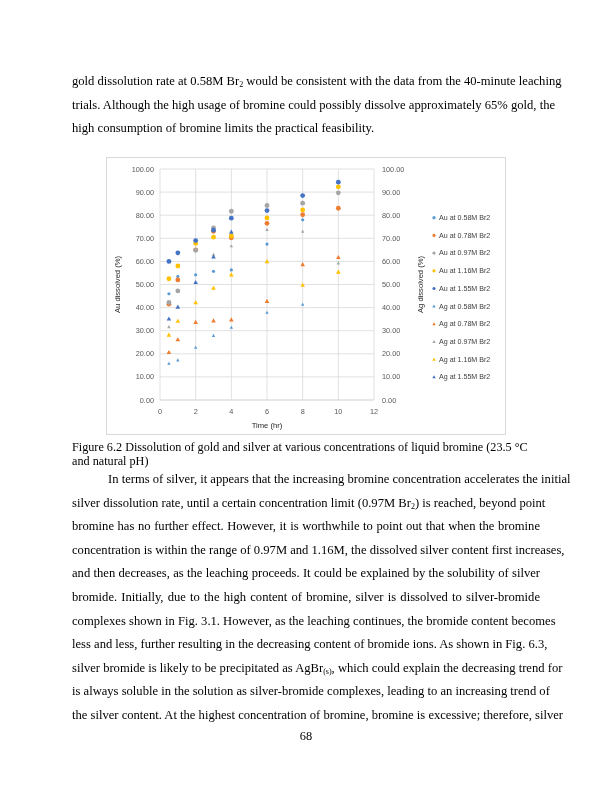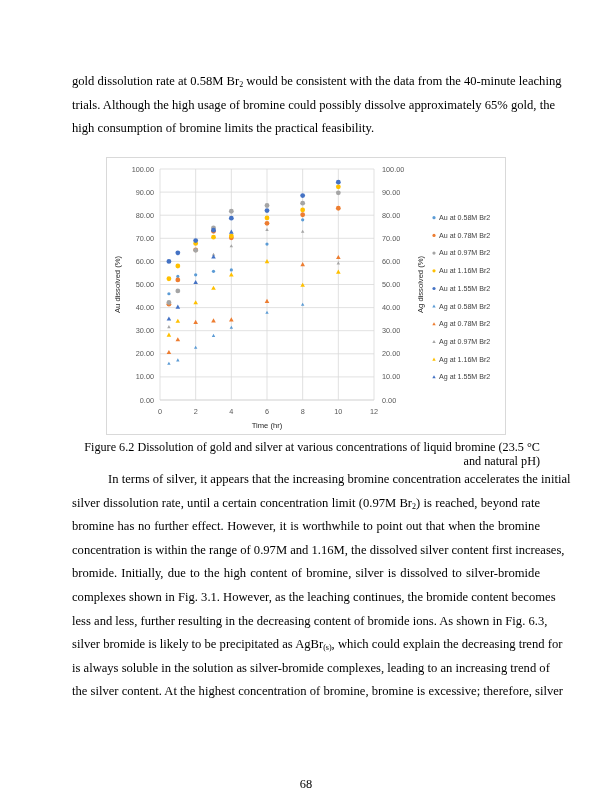--- a/index.html
+++ b/index.html
@@ -4,22 +4,22 @@
 <style>
   html, body { margin: 0; padding: 0; background: #ffffff; }
   body { width: 612px; height: 792px; position: relative; overflow: hidden; font-family: "Liberation Serif", serif; color: #000; }
   .para { position: absolute; left: 72px; width: 468px; font-size: 12.6px; line-height: 23.6px; text-align: justify; }
   .para .ln { display: block; text-align: justify; text-align-last: justify; white-space: nowrap; }
   .para .ln.last { text-align-last: left; }
   .para .ln.indent { text-indent: 36px; }
   sub { font-size: 8px; vertical-align: -2px; line-height: 0; }
   #p1 { top: 70px; }
   #p2 { top: 468px; }
-  .caption { position: absolute; left: 72px; width: 468px; top: 440px; font-size: 12.2px; line-height: 14px; text-align: right; }
-  .pagenum { position: absolute; left: 0; width: 612px; top: 729px; text-align: center; font-size: 12.4px; margin-top: 48px; }
+  .caption { position: absolute; left: 72px; width: 468px; top: 440px; font-size: 12.2px; line-height: 14px; text-align: left; }
+  .pagenum { position: absolute; left: 0; width: 612px; top: 729px; text-align: center; font-size: 12.4px; }
   #chart-wrap { position: absolute; left: 106px; top: 157px; width: 398px; height: 276px; border: 1px solid #d9d9d9; background: #fff; }
   #chart { position: absolute; left: 0; top: 0; }
   .ax { font-family: "Liberation Sans", sans-serif; font-size: 7.3px; fill: #595959; }
   .axt { font-family: "Liberation Sans", sans-serif; font-size: 7.6px; fill: #262626; }
   .leg { font-family: "Liberation Sans", sans-serif; font-size: 7.1px; fill: #404040; }
 </style>
 </head>
 <body>
 
 <div id="p1" class="para">
@@ -177,23 +177,24 @@
     </svg>
 </div>
 
 <div class="caption">
   <div>Figure 6.2 Dissolution of gold and silver at various concentrations of liquid bromine (23.5 °C</div>
   <div>and natural pH)</div>
 </div>
 
 <div id="p2" class="para">
     <span class="ln indent"><span>In terms of silver, it appears that the increasing bromine concentration accelerates the initial</span></span>
-    <span class="ln"><span>silver dissolution rate, until a certain concentration limit (0.97M Br</span><sub>2</sub><span>) is reached, beyond rate</span></span>
+    <span class="ln"><span>silver dissolution rate, until a certain concentration limit (0.97M Br</span><sub>2</sub><span>) is reached, beyond point</span></span>
     <span class="ln"><span>bromine has no further effect. However, it is worthwhile to point out that when the bromine</span></span>
     <span class="ln"><span>concentration is within the range of 0.97M and 1.16M, the dissolved silver content first increases,</span></span>
+    <span class="ln"><span>and then decreases, as the leaching proceeds. It could be explained by the solubility of silver</span></span>
     <span class="ln"><span>bromide. Initially, due to the high content of bromine, silver is dissolved to silver-bromide</span></span>
     <span class="ln"><span>complexes shown in Fig. 3.1. However, as the leaching continues, the bromide content becomes</span></span>
     <span class="ln"><span>less and less, further resulting in the decreasing content of bromide ions. As shown in Fig. 6.3,</span></span>
     <span class="ln"><span>silver bromide is likely to be precipitated as AgBr</span><sub>(s)</sub><span>, which could explain the decreasing trend for</span></span>
     <span class="ln"><span>is always soluble in the solution as silver-bromide complexes, leading to an increasing trend of</span></span>
     <span class="ln"><span>the silver content. At the highest concentration of bromine, bromine is excessive; therefore, silver</span></span>
   </div>
 
 <div class="pagenum">68</div>
 

